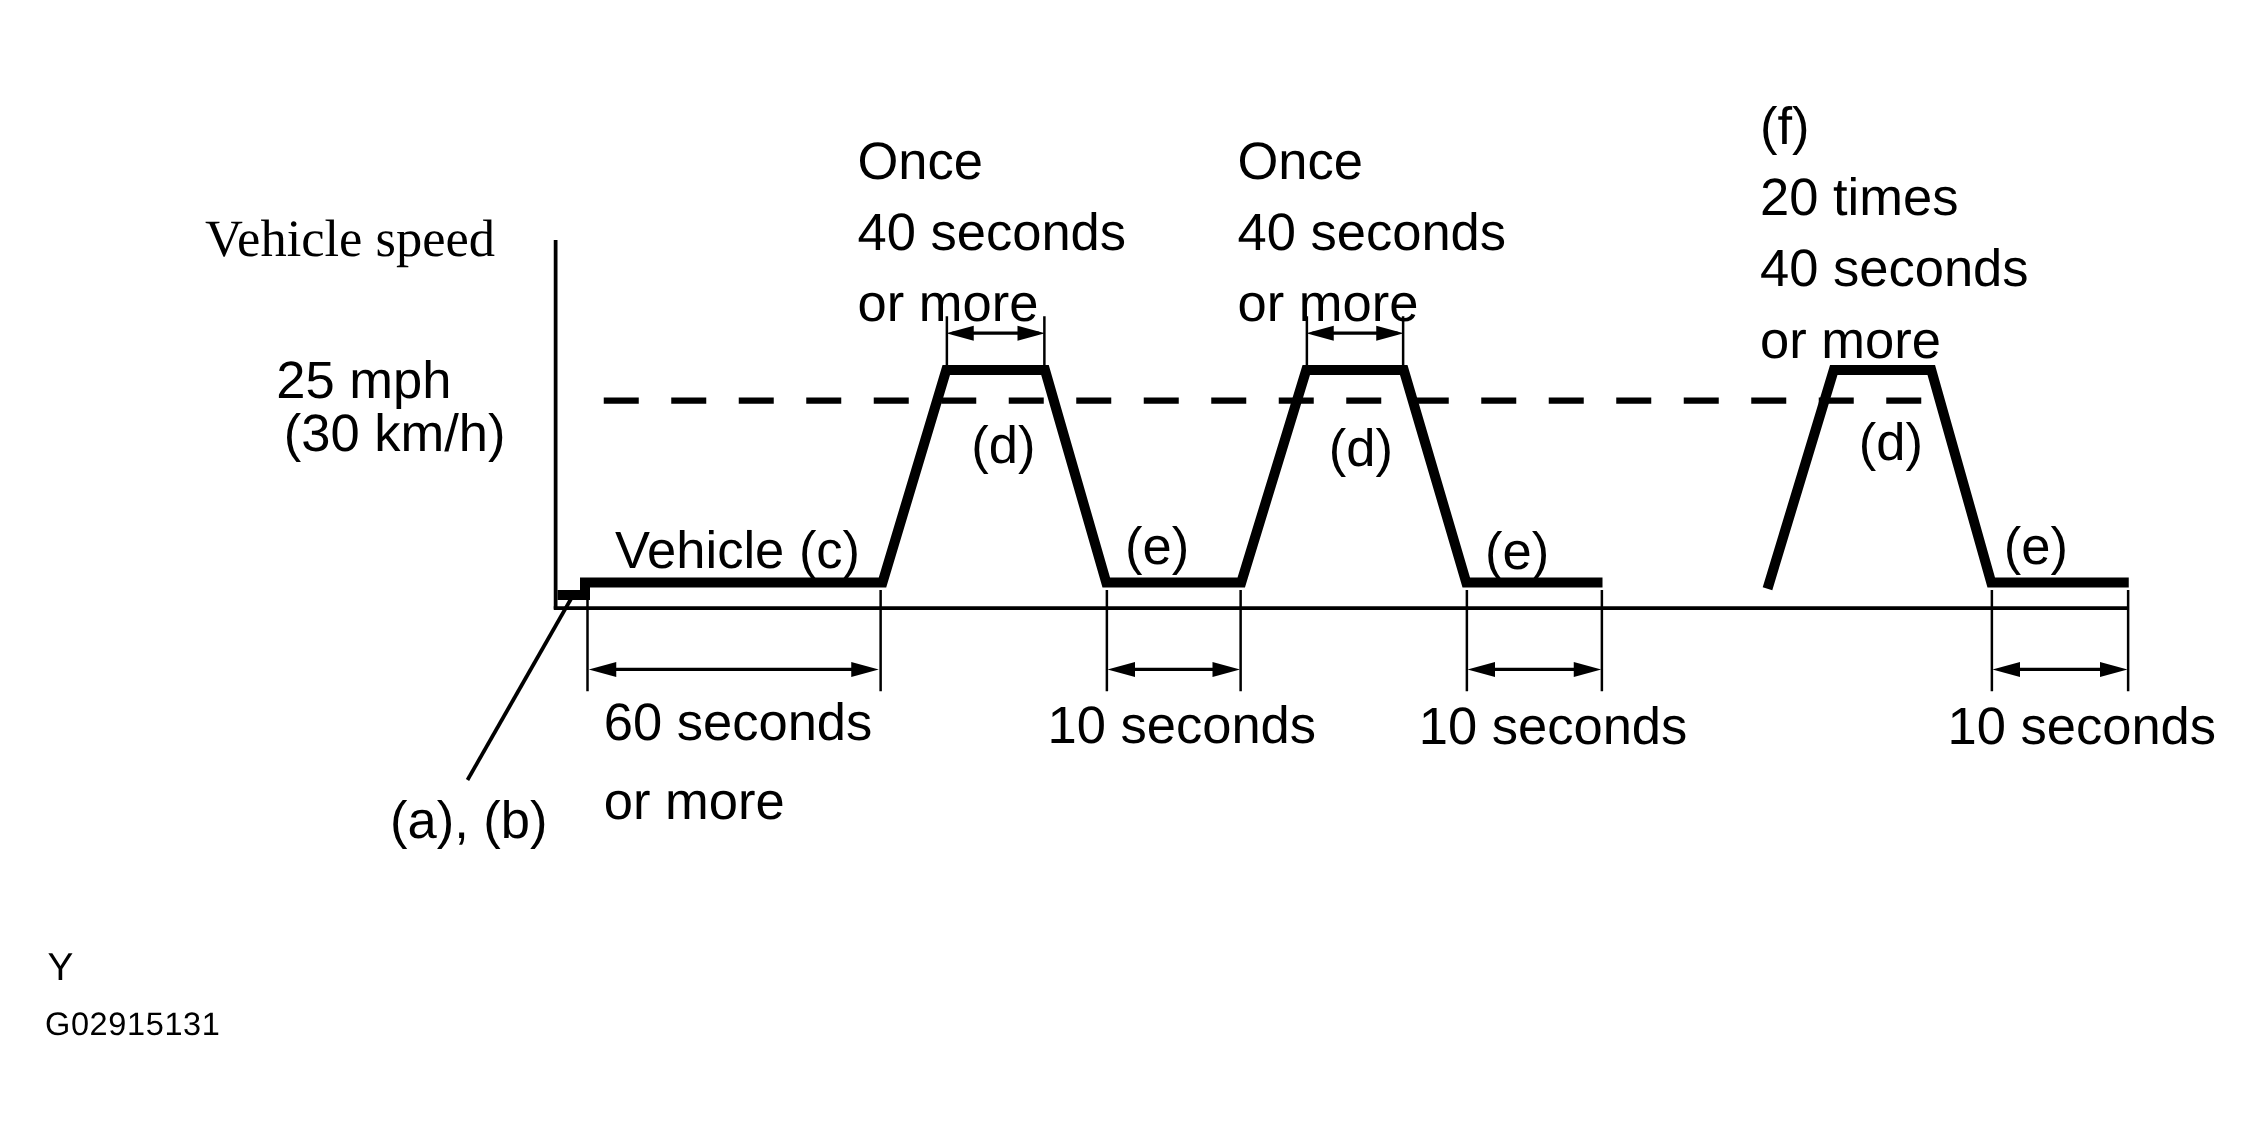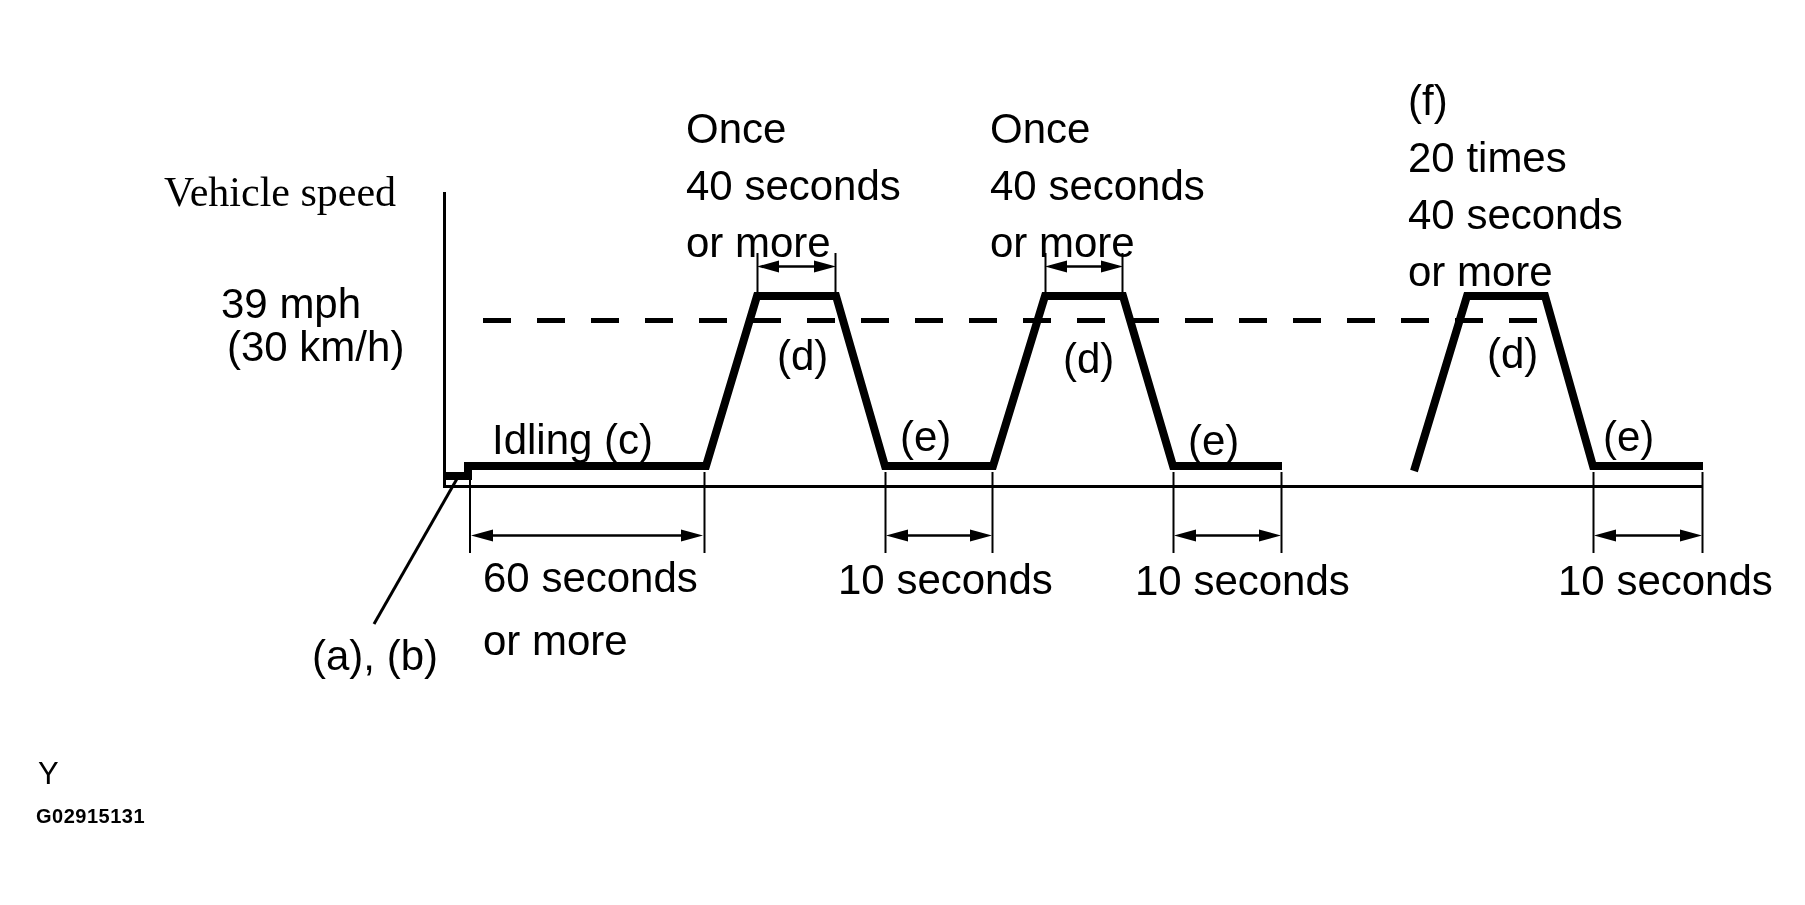--- a/index.html
+++ b/index.html
@@ -15,21 +15,21 @@
   .canvas svg { position: absolute; left: 0; top: 0; }
   .lbl {
     position: absolute;
     font-size: 42px;
     line-height: 1.05;
     white-space: nowrap;
     color: #000000;
   }
   .block .line { line-height: 57px; height: 57px; }
   .small-y { font-size: 31px; }
-  .fig-code { font-size: 20px; font-weight: bold; letter-spacing: 0.5px; }
+  .fig-code { font-size: 26px; font-weight: normal; letter-spacing: 0.5px; }
   .stroke { stroke: #000000; fill: none; }
   .fill { fill: #000000; stroke: none; }
 </style>
 </head>
 <body>
 
 <div class="canvas">
 
   <svg width="1805" height="905" viewBox="0 0 1805 905">
 
@@ -87,24 +87,24 @@
     <g>
       <line class="stroke" x1="1593.5" y1="472" x2="1593.5" y2="553" stroke-width="2"></line>
       <line class="stroke" x1="1702.5" y1="472" x2="1702.5" y2="553" stroke-width="2"></line>
       <line class="stroke" x1="1614" y1="535.5" x2="1682" y2="535.5" stroke-width="2.5"></line>
       <polygon class="fill" points="1594,535.5 1616,529.5 1616,541.5"></polygon>
       <polygon class="fill" points="1702,535.5 1680,529.5 1680,541.5"></polygon>
     </g>
   </svg>
 
   <div class="lbl" style="left:164px; top:170px;font-family:Liberation Serif, serif;">Vehicle speed</div>
-  <div class="lbl" style="left:221px; top:282px;">39 mph</div>
+  <div class="lbl" style="left:221px; top:282px;">25 mph</div>
   <div class="lbl" style="left:227px; top:325px;">(30 km/h)</div>
 
-  <div class="lbl" style="left:492px; top:418px;">Idling (c)</div>
+  <div class="lbl" style="left:492px; top:418px;">Vehicle (c)</div>
   <div class="lbl" style="left:312px; top:634px;">(a), (b)</div>
 
   <div class="lbl block" style="left:686px; top:100px;">
     <div class="line">Once</div>
     <div class="line">40 seconds</div>
     <div class="line">or more</div>
   </div>
 
   <div class="lbl block" style="left:990px; top:100px;">
     <div class="line">Once</div>

